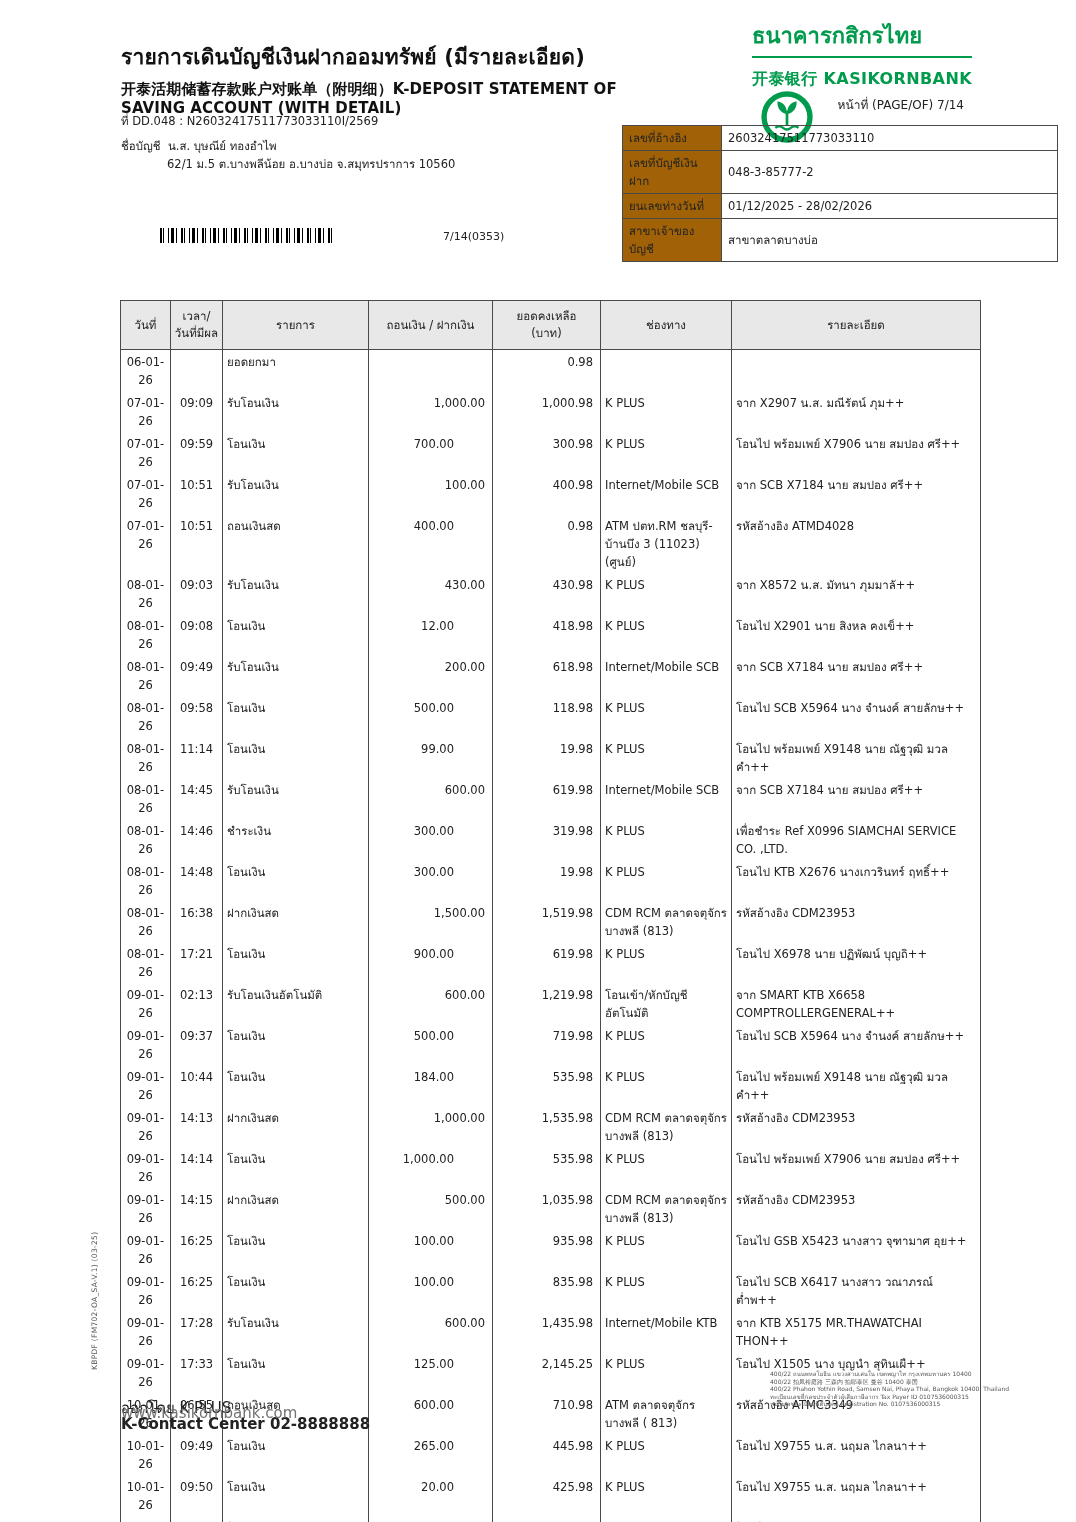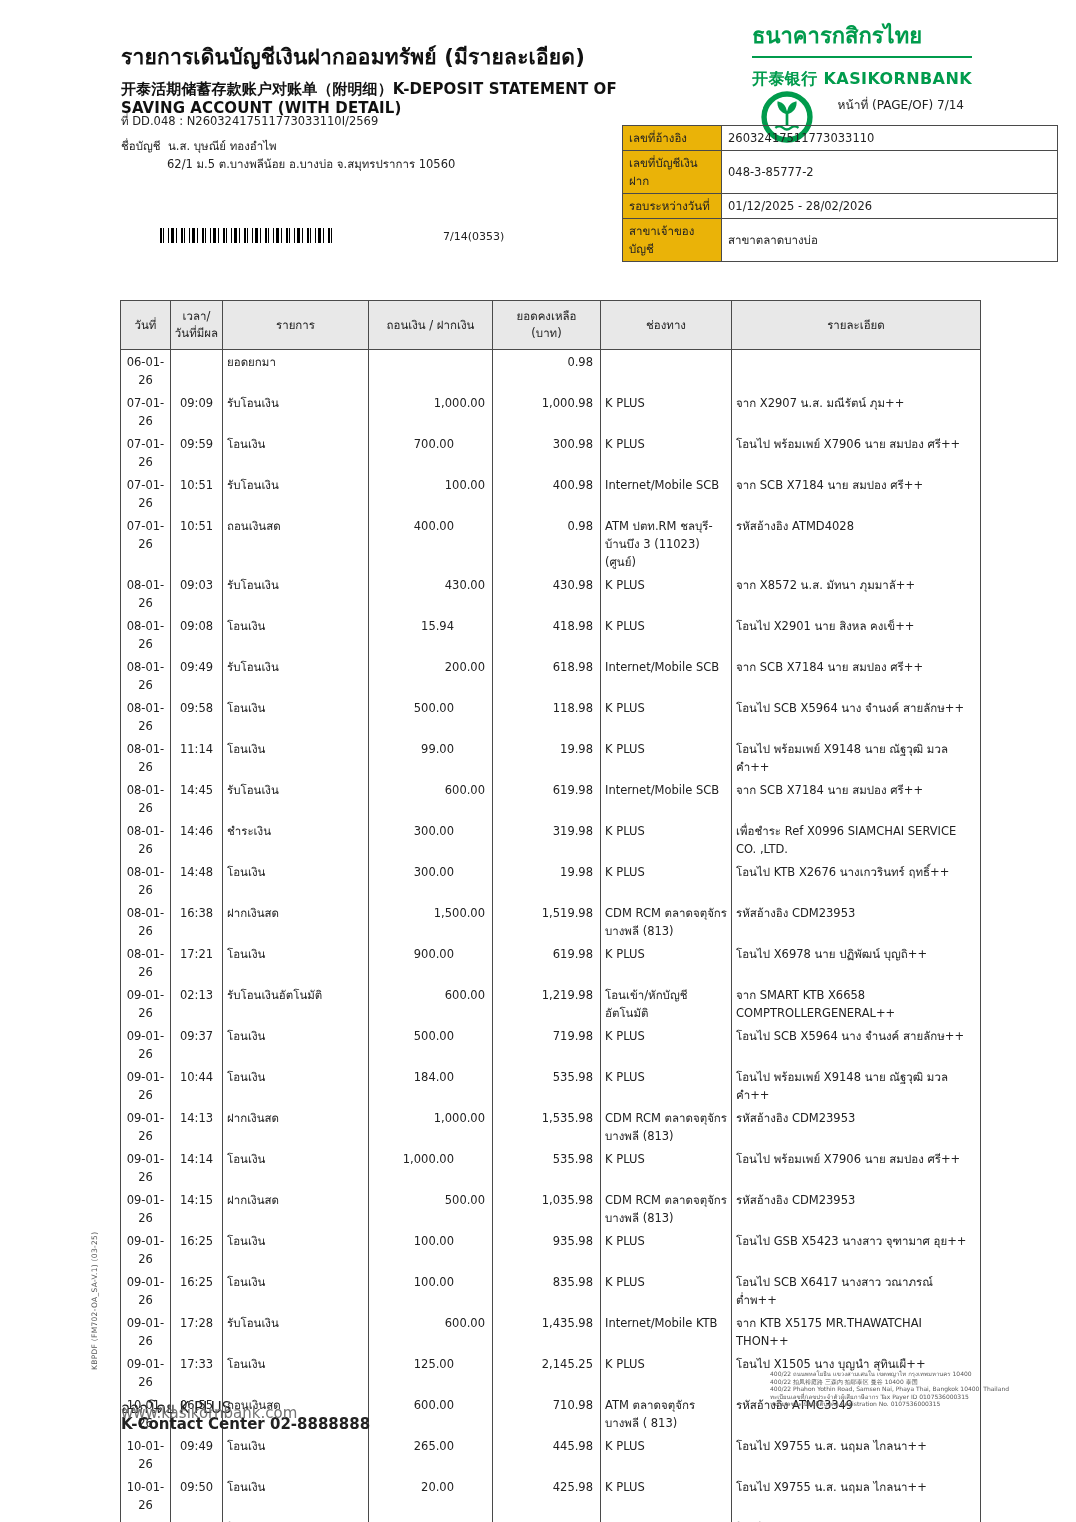--- a/index.html
+++ b/index.html
@@ -19,21 +19,21 @@
 
   .page-of { position:absolute; right:112px; top:95px; font-size:12px; color:#222; }
   .doc-no { position:absolute; left:121px; top:112px; font-size:11.5px; color:#222; }
 
   .acct { position:absolute; left:121px; top:137px; font-size:11.5px; line-height:18px; color:#222; }
   .acct .addr2 { margin-left:46px; }
 
   
   .info-box { position:absolute; left:622px; top:125px; width:436px; border-collapse:collapse; table-layout:fixed; }
   .info-box td { border:1px solid #4a4a4a; font-size:11.5px; padding:3px 6px; height:18px; vertical-align:middle; color:#222; }
-  .info-box td.ib-label { background:#eab308; width:86px; }
+  .info-box td.ib-label { background:#a16207; width:86px; }
 
   
   .barcode { position:absolute; left:160px; top:228px; width:172px; height:15px;
     background:repeating-linear-gradient(90deg,#000 0 2px,#fff 2px 3px,#000 3px 4px,#fff 4px 8px,#000 8px 9px,#fff 9px 11px,#000 11px 14px,#fff 14px 16px,#000 16px 17px,#fff 17px 21px); }
   .page-code { position:absolute; left:443px; top:230px; font-size:11px; color:#222; }
 
   
   .txn-table { position:absolute; left:120px; top:300px; width:860px; border-collapse:collapse; table-layout:fixed; }
   .txn-table th { border:1px solid #4a4a4a; background:#e8e8e8; font-weight:normal; font-size:11.5px; text-align:center; vertical-align:middle; height:48px; white-space:pre-line; line-height:17px; color:#222; padding:0 2px; }
   .txn-table td { border-left:1px solid #4a4a4a; border-right:1px solid #4a4a4a; font-size:11.5px; line-height:18px; padding:2.5px 4px; vertical-align:top; color:#222; overflow:hidden; }
@@ -93,21 +93,21 @@
     <tbody>
         <tr>
           <td class="ib-label">เลขที่อ้างอิง</td>
           <td>26032417511773033110</td>
         </tr>
         <tr>
           <td class="ib-label">เลขที่บัญชีเงินฝาก</td>
           <td>048-3-85777-2</td>
         </tr>
         <tr>
-          <td class="ib-label">รอบระหว่างวันที่</td>
+          <td class="ib-label">ยนเลขท่างวันที่</td>
           <td>01/12/2025 - 28/02/2026</td>
         </tr>
         <tr>
           <td class="ib-label">สาขาเจ้าของบัญชี</td>
           <td>สาขาตลาดบางบ่อ</td>
         </tr>
       </tbody>
   </table>
 
   <div class="barcode"></div>
@@ -188,21 +188,21 @@
           <td>รับโอนเงิน</td>
           <td class="amt-d">430.00</td>
           <td class="bal">430.98</td>
           <td>K PLUS</td>
           <td>จาก X8572 น.ส. มัทนา ภุมมาลั++</td>
         </tr>
         <tr>
           <td class="c-center">08-01-26</td>
           <td class="c-center">09:08</td>
           <td>โอนเงิน</td>
-          <td class="amt-w">15.94</td>
+          <td class="amt-w">12.00</td>
           <td class="bal">418.98</td>
           <td>K PLUS</td>
           <td>โอนไป X2901 นาย สิงหล คงเข็++</td>
         </tr>
         <tr>
           <td class="c-center">08-01-26</td>
           <td class="c-center">09:49</td>
           <td>รับโอนเงิน</td>
           <td class="amt-d">200.00</td>
           <td class="bal">618.98</td>

